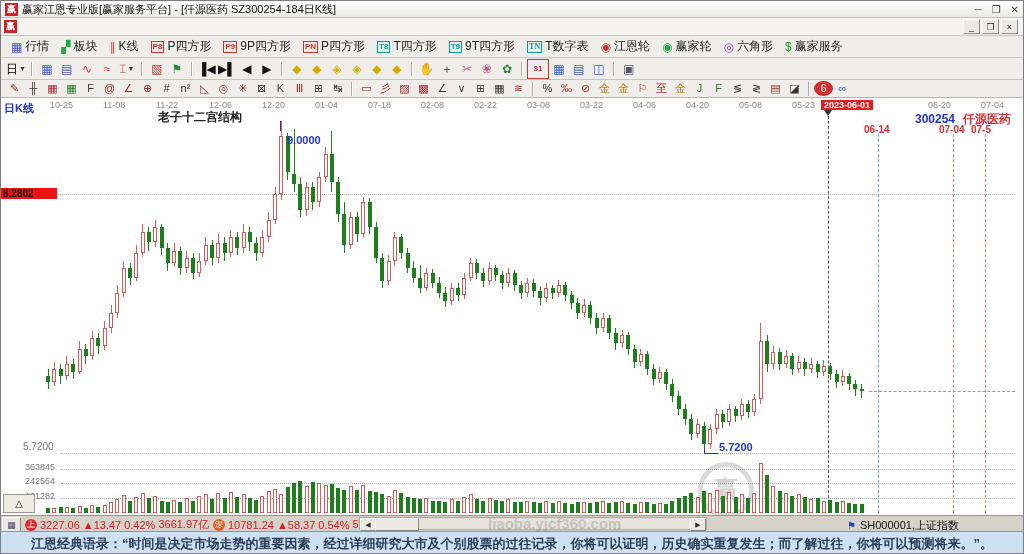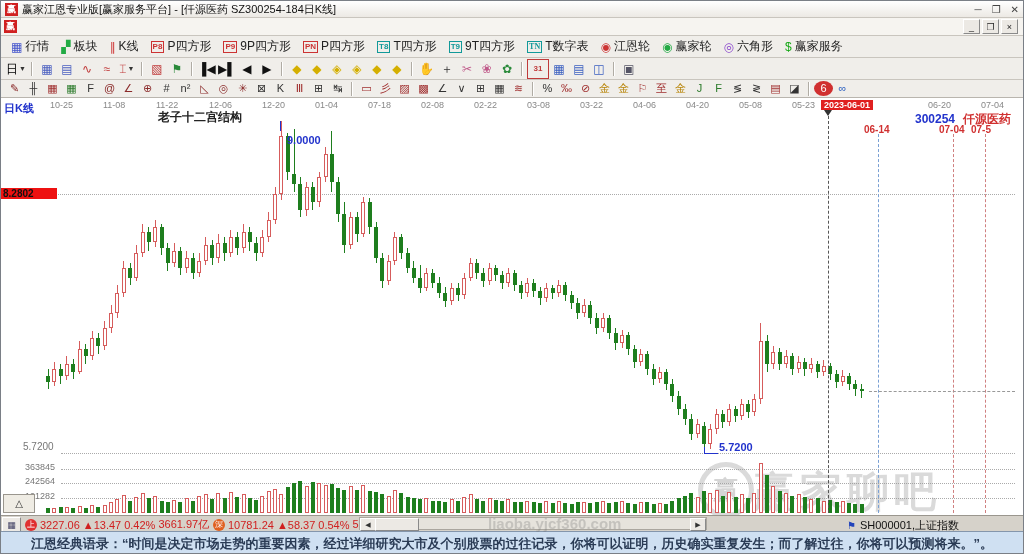--- a/index.html
+++ b/index.html
@@ -292,21 +292,20 @@
 
     <span class="scale-lab" style="left:22px;top:343px;font-size:10px;">5.7200</span>
     <div class="hdot" style="left:60px;top:355px;width:954px;"></div>
     <span class="scale-lab" style="left:24px;top:364px;">363845</span>
     <div class="hdot" style="left:60px;top:371px;width:954px;"></div>
     <span class="scale-lab" style="left:24px;top:378px;">242564</span>
     <div class="hdot" style="left:60px;top:385px;width:954px;"></div>
     <span class="scale-lab" style="left:24px;top:393px;">121282</span>
     <div class="hdot" style="left:60px;top:400px;width:954px;"></div>
 
-    <div id="wm-brand" class="wm" style="left:752px;top:366px;font-size:42px;letter-spacing:5px;color:rgba(150,150,150,.35);">赢家聊吧</div>
     <div id="wm-logo">赢</div>
 
     <div id="plot">
         <div class="wk-d" style="left: 46.5px; top: 270.75px; height: 20.2px;"></div>
         <div class="cd-d" style="left: 45px; top: 277.82px; height: 6.06px;"></div>
         <div class="vl-d" style="left: 45px; top: 409.805px; height: 5.19451px;"></div>
         <div class="wk-u" style="left: 52.808px; top: 263.68px; height: 24.24px;"></div>
         <div class="cd-u" style="left: 51.308px; top: 270.75px; height: 13.13px;"></div>
         <div class="vl-u" style="left: 51.308px; top: 410.3px; height: 4.69979px;"></div>
         <div class="wk-d" style="left: 59.116px; top: 265.7px; height: 20.2px;"></div>

